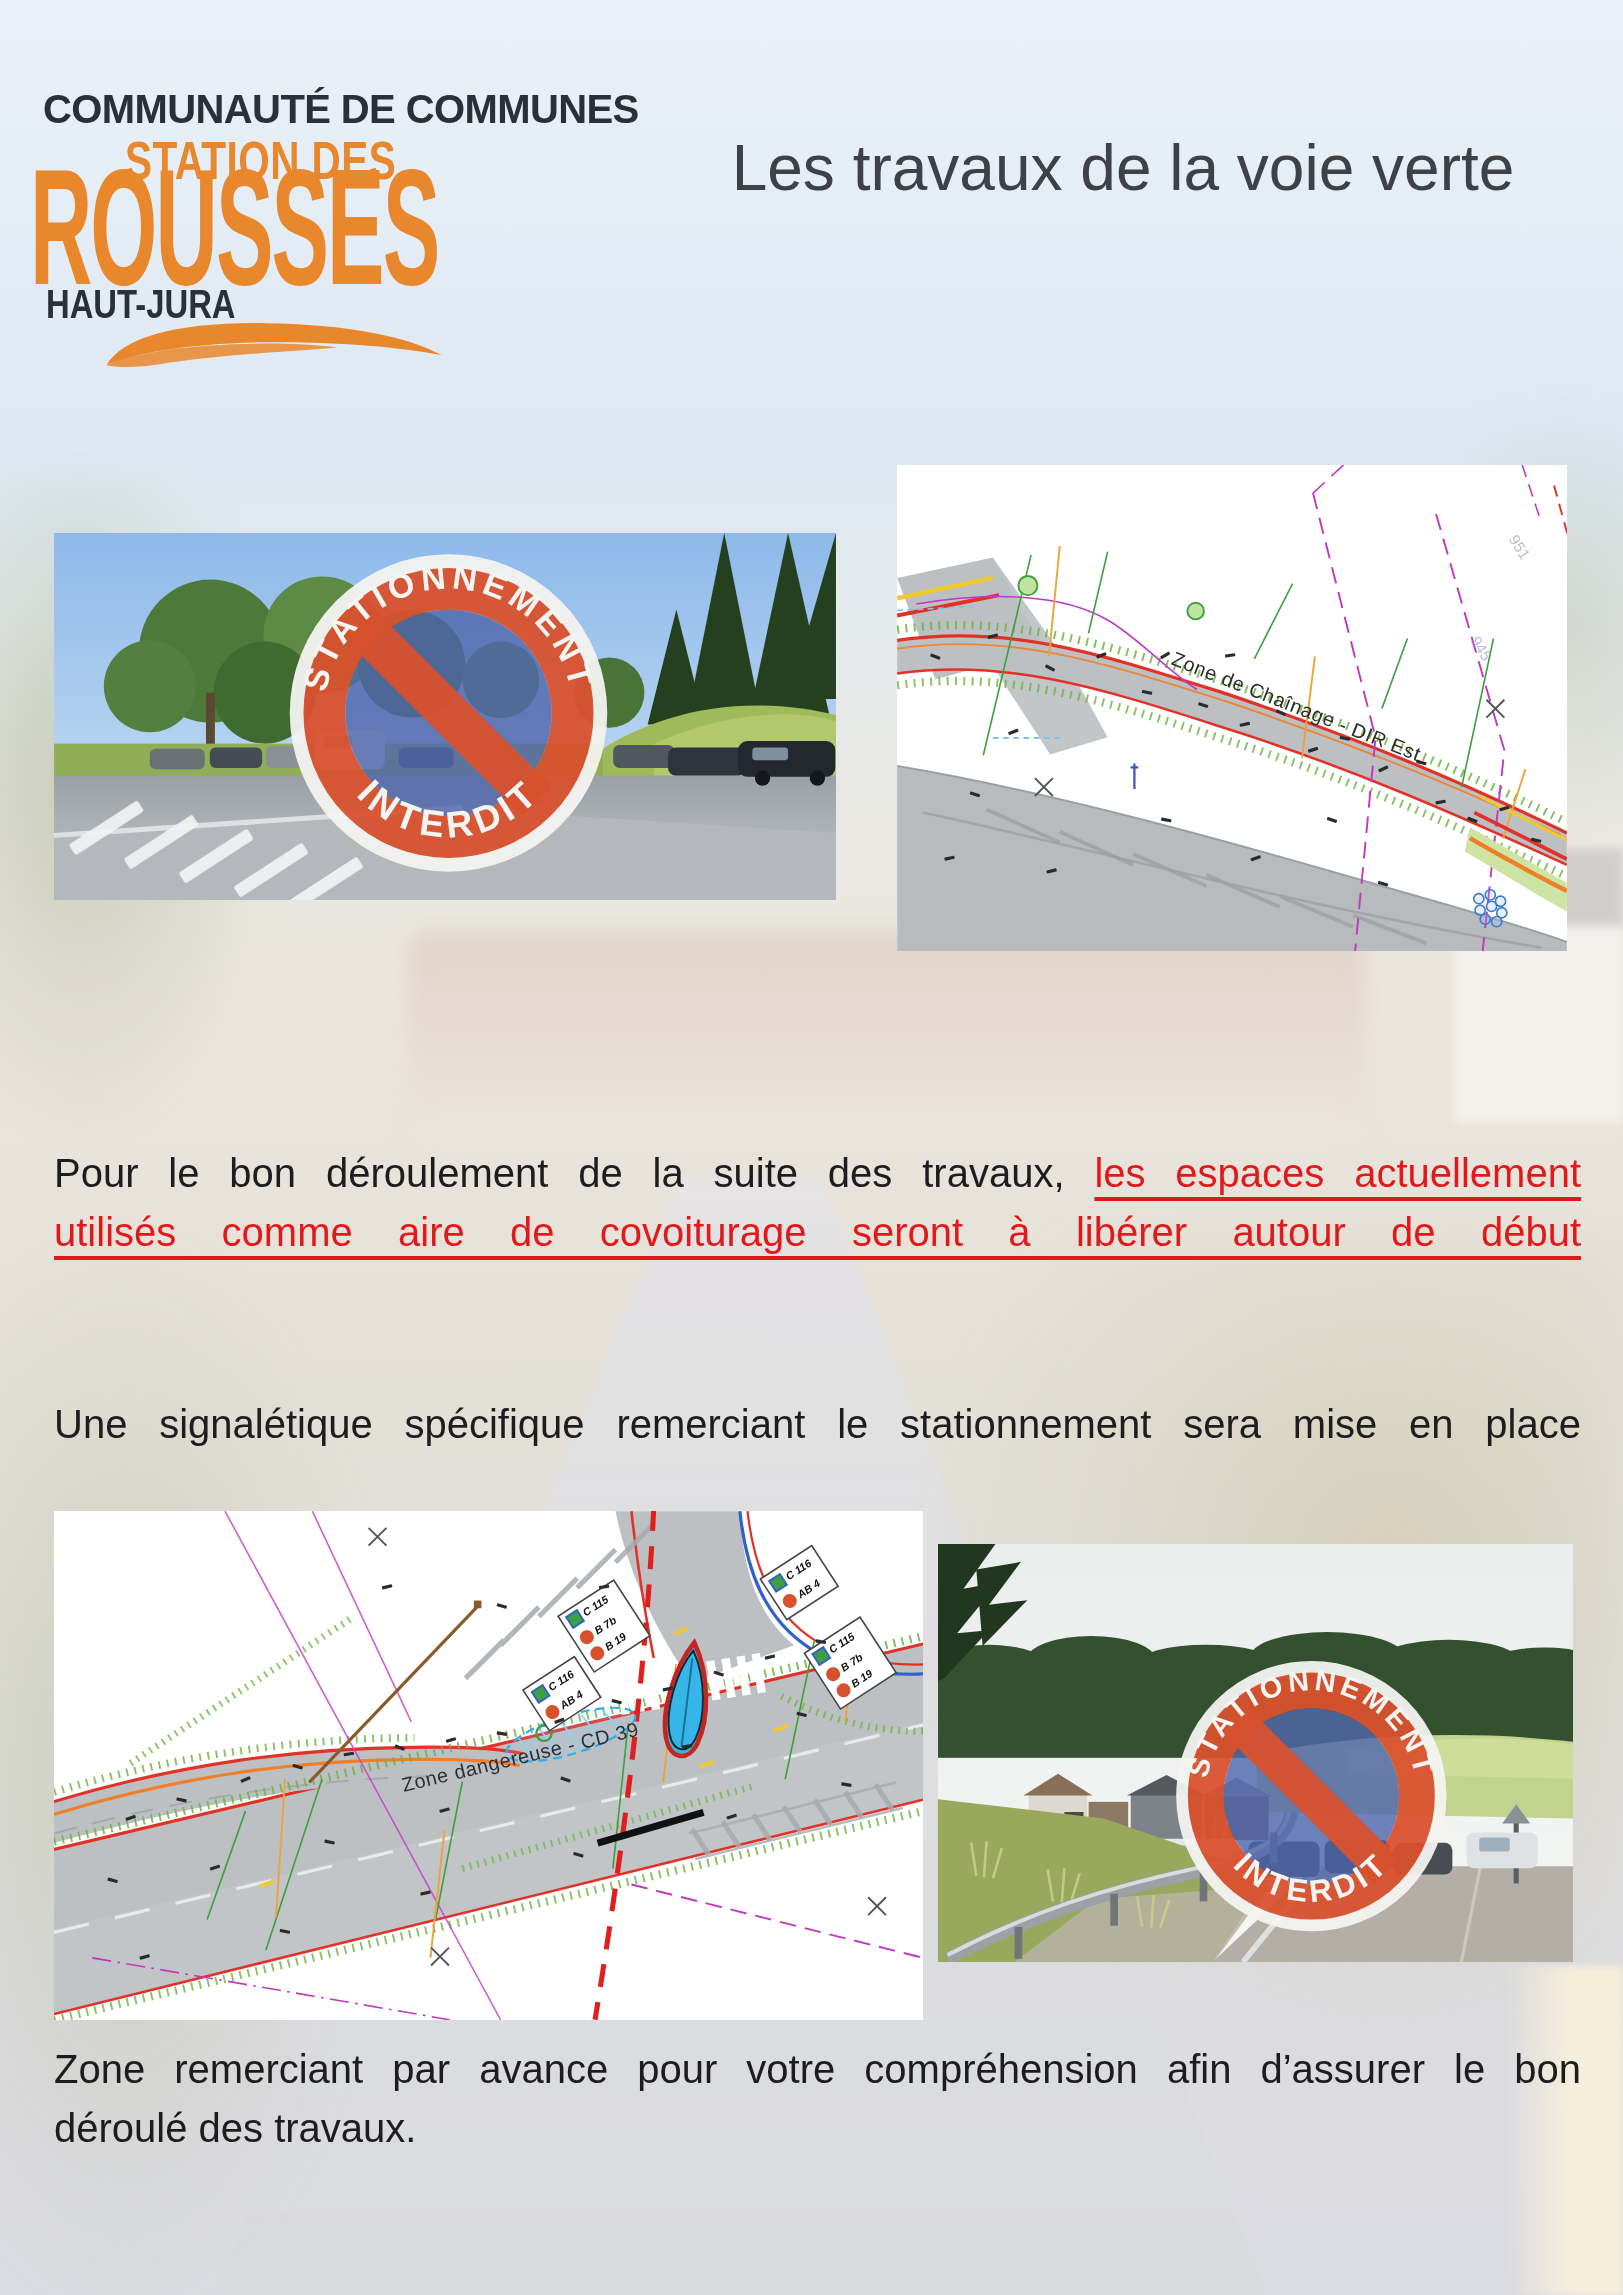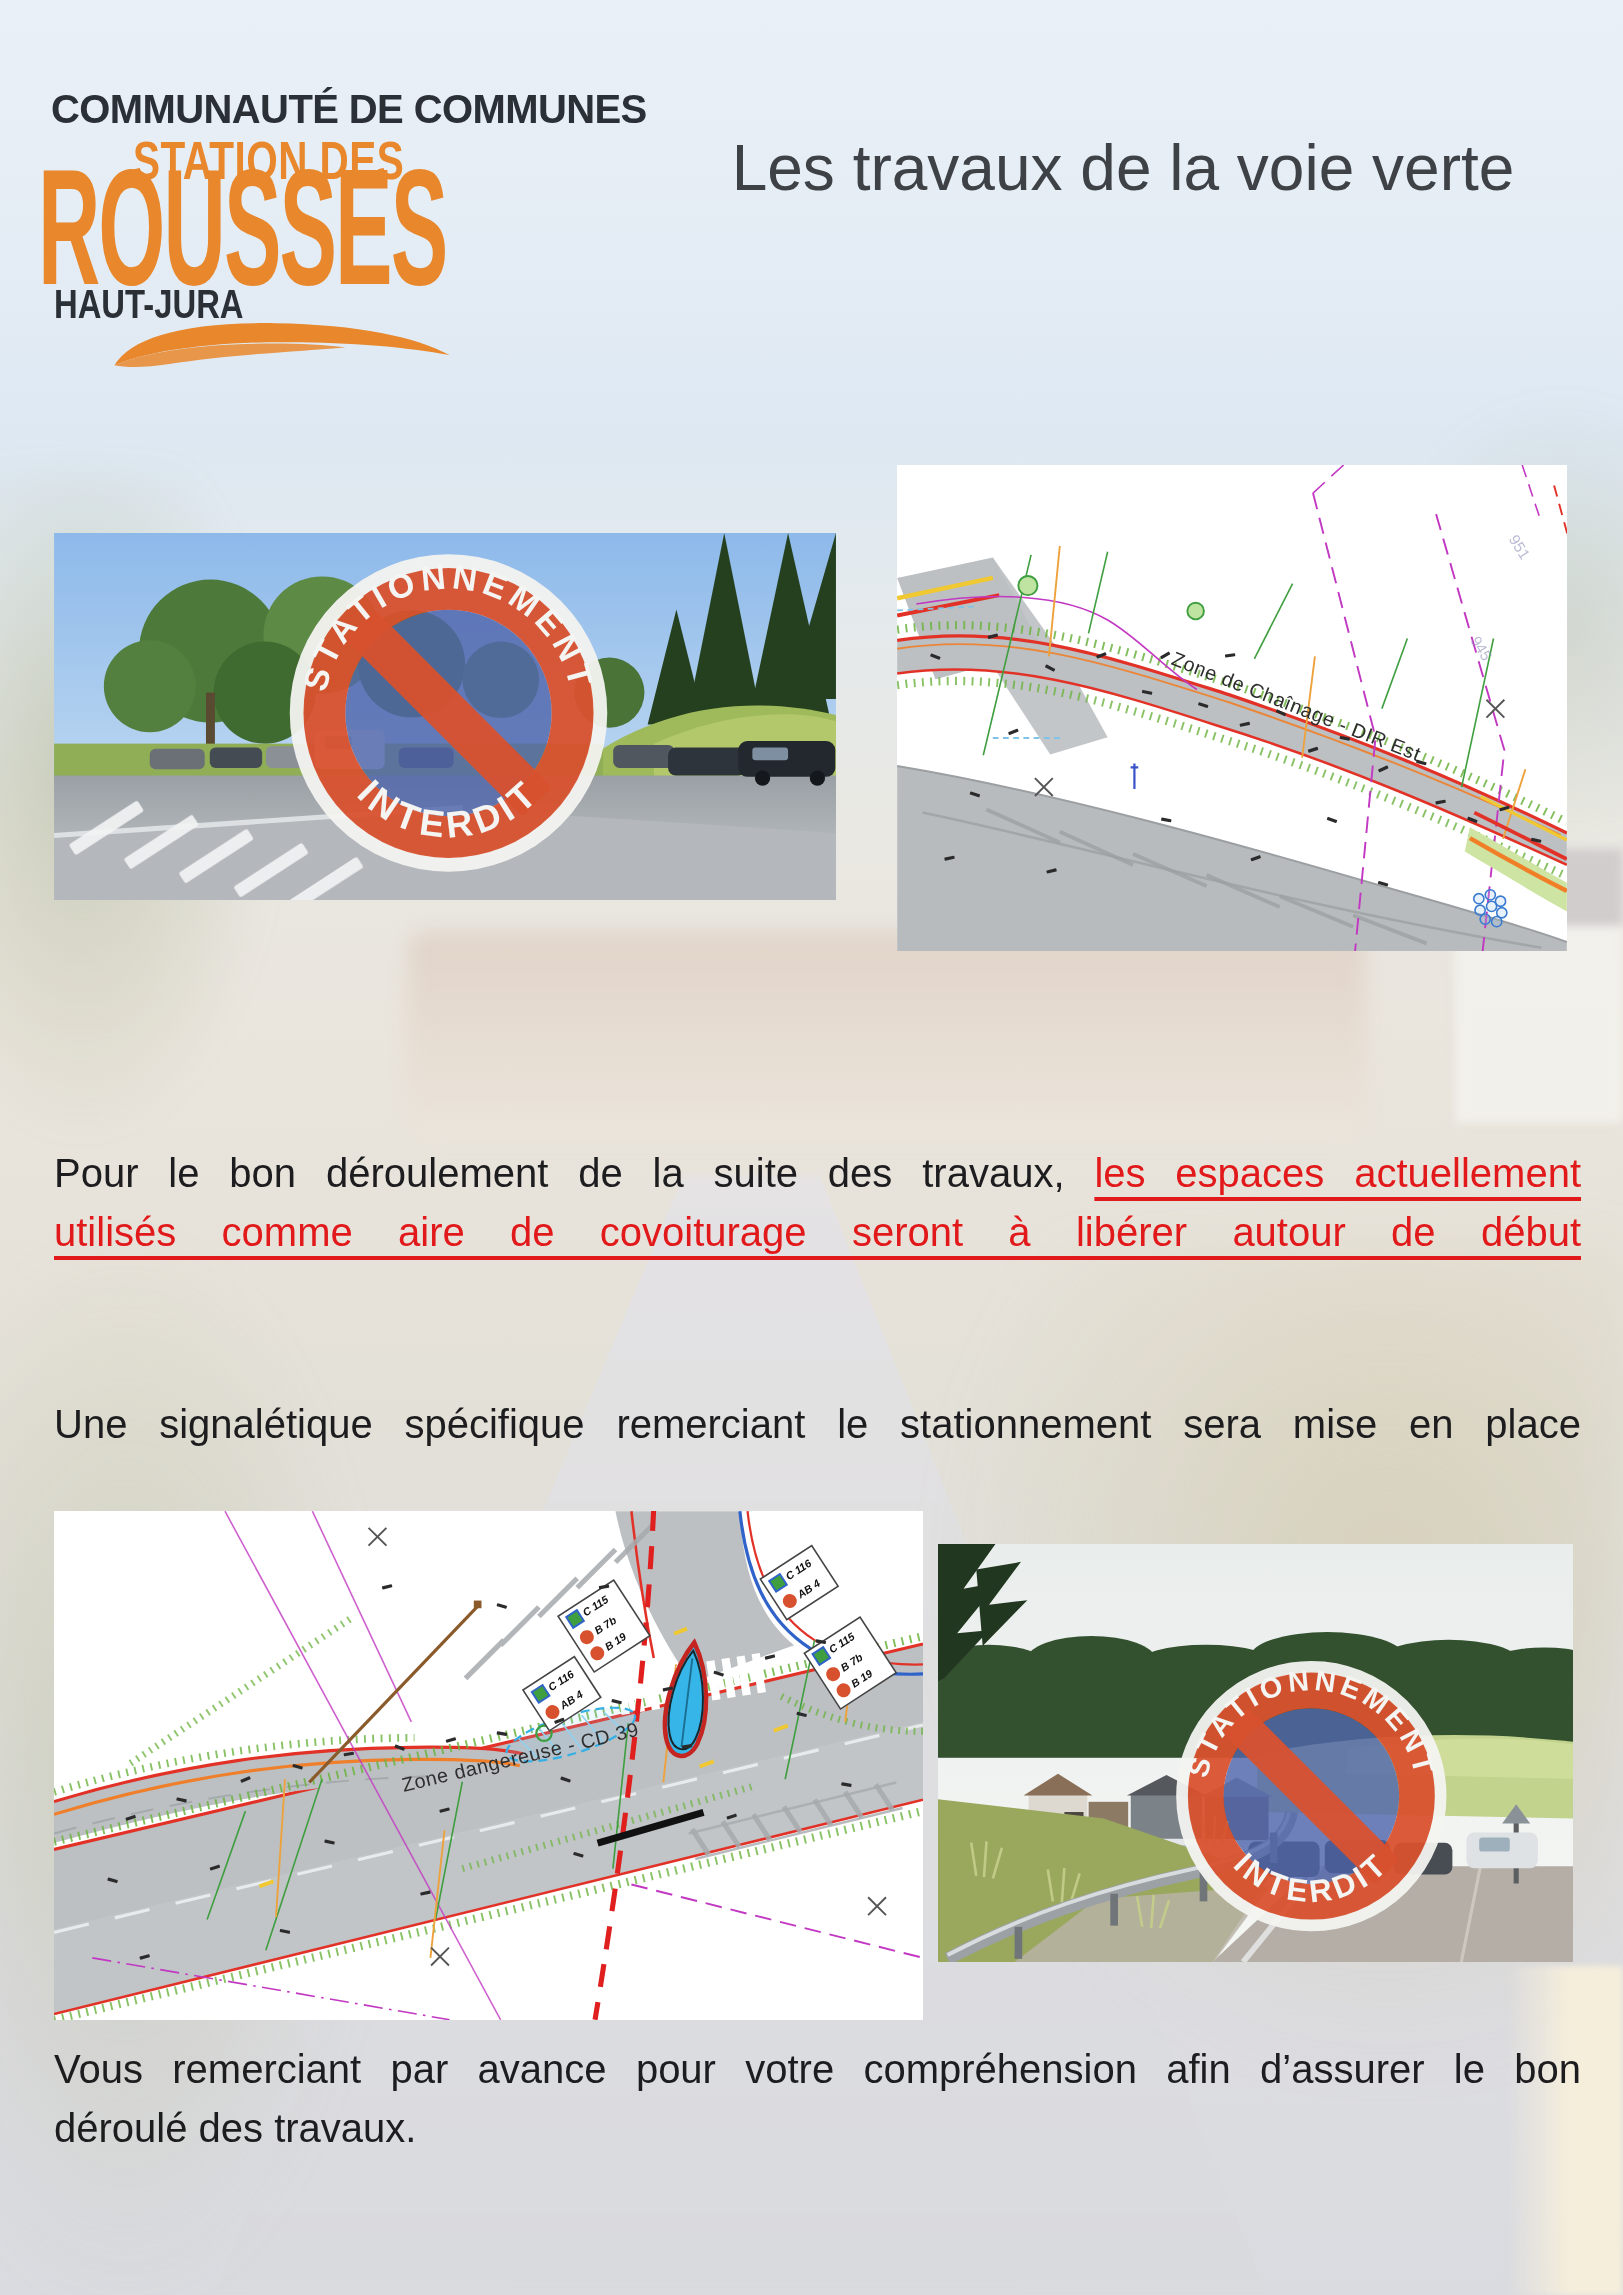--- a/index.html
+++ b/index.html
@@ -20,21 +20,21 @@
      background:linear-gradient(180deg,#e4e3e6,#d9dade);
      clip-path:polygon(45% 0,57% 0,97% 100%,3% 100%);}
   .bg-grass-right{left:944px;top:1244px;width:683px;height:830px;
      background:radial-gradient(ellipse at 65% 40%,rgba(196,186,140,.38),rgba(196,186,140,0) 72%);filter:blur(25.5px);}
   .bg-grass-left{left:-38px;top:1244px;width:408px;height:1053px;
      background:radial-gradient(ellipse at 40% 50%,rgba(168,175,128,.32),rgba(168,175,128,0) 72%);filter:blur(25.5px);}
   .bg-cream-right{left:1506px;top:1966px;width:117px;height:330px;
      background:linear-gradient(90deg,rgba(246,239,220,0),#f5eedb 55%);filter:blur(3.2px);}
 
   
-  .logo{position:absolute;left:37px;top:83px;width:574px;height:300px;}
+  .logo{position:absolute;left:29px;top:83px;width:574px;height:300px;}
   .logo-l1{position:absolute;left:14px;top:3.8px;font-weight:bold;font-size:40px;letter-spacing:-0.6px;color:#2b3036;white-space:nowrap;}
   .logo-l2{position:absolute;left:96px;top:46px;font-weight:bold;font-size:54px;color:#e8872b;white-space:nowrap;
            transform:scaleX(.75);transform-origin:left top;letter-spacing:0.6px;}
   .logo-l3{position:absolute;left:1.3px;top:61px;font-weight:bold;font-size:166px;line-height:166px;color:#e8872b;
            transform:scaleX(.52);transform-origin:left top;letter-spacing:-3.8px;white-space:nowrap;}
   .logo-l4{position:absolute;left:16.6px;top:199px;font-weight:bold;font-size:40px;color:#2b3036;white-space:nowrap;
            transform:scaleX(.82);transform-origin:left top;}
   .logo-swoosh{position:absolute;left:71px;top:235px;width:348px;height:64px;}
 
   
@@ -564,18 +564,18 @@
           <textPath href="#arcT2" startOffset="50%" text-anchor="middle">STATIONNEMENT</textPath>
         </text>
         <text class="sign-arc-text" font-size="23">
           <textPath href="#arcB2" startOffset="50%" text-anchor="middle">INTERDIT</textPath>
         </text>
       </g>
     </svg>
   </figure>
 
   <section class="para p3">
-    <div class="jline">Vous remerciant par avance pour votre compréhension afin d’assurer le bon</div>
+    <div class="jline">Zone remerciant par avance pour votre compréhension afin d’assurer le bon</div>
     <div>déroulé des travaux.</div>
   </section>
 
 </div>
 
 
 </body></html>

